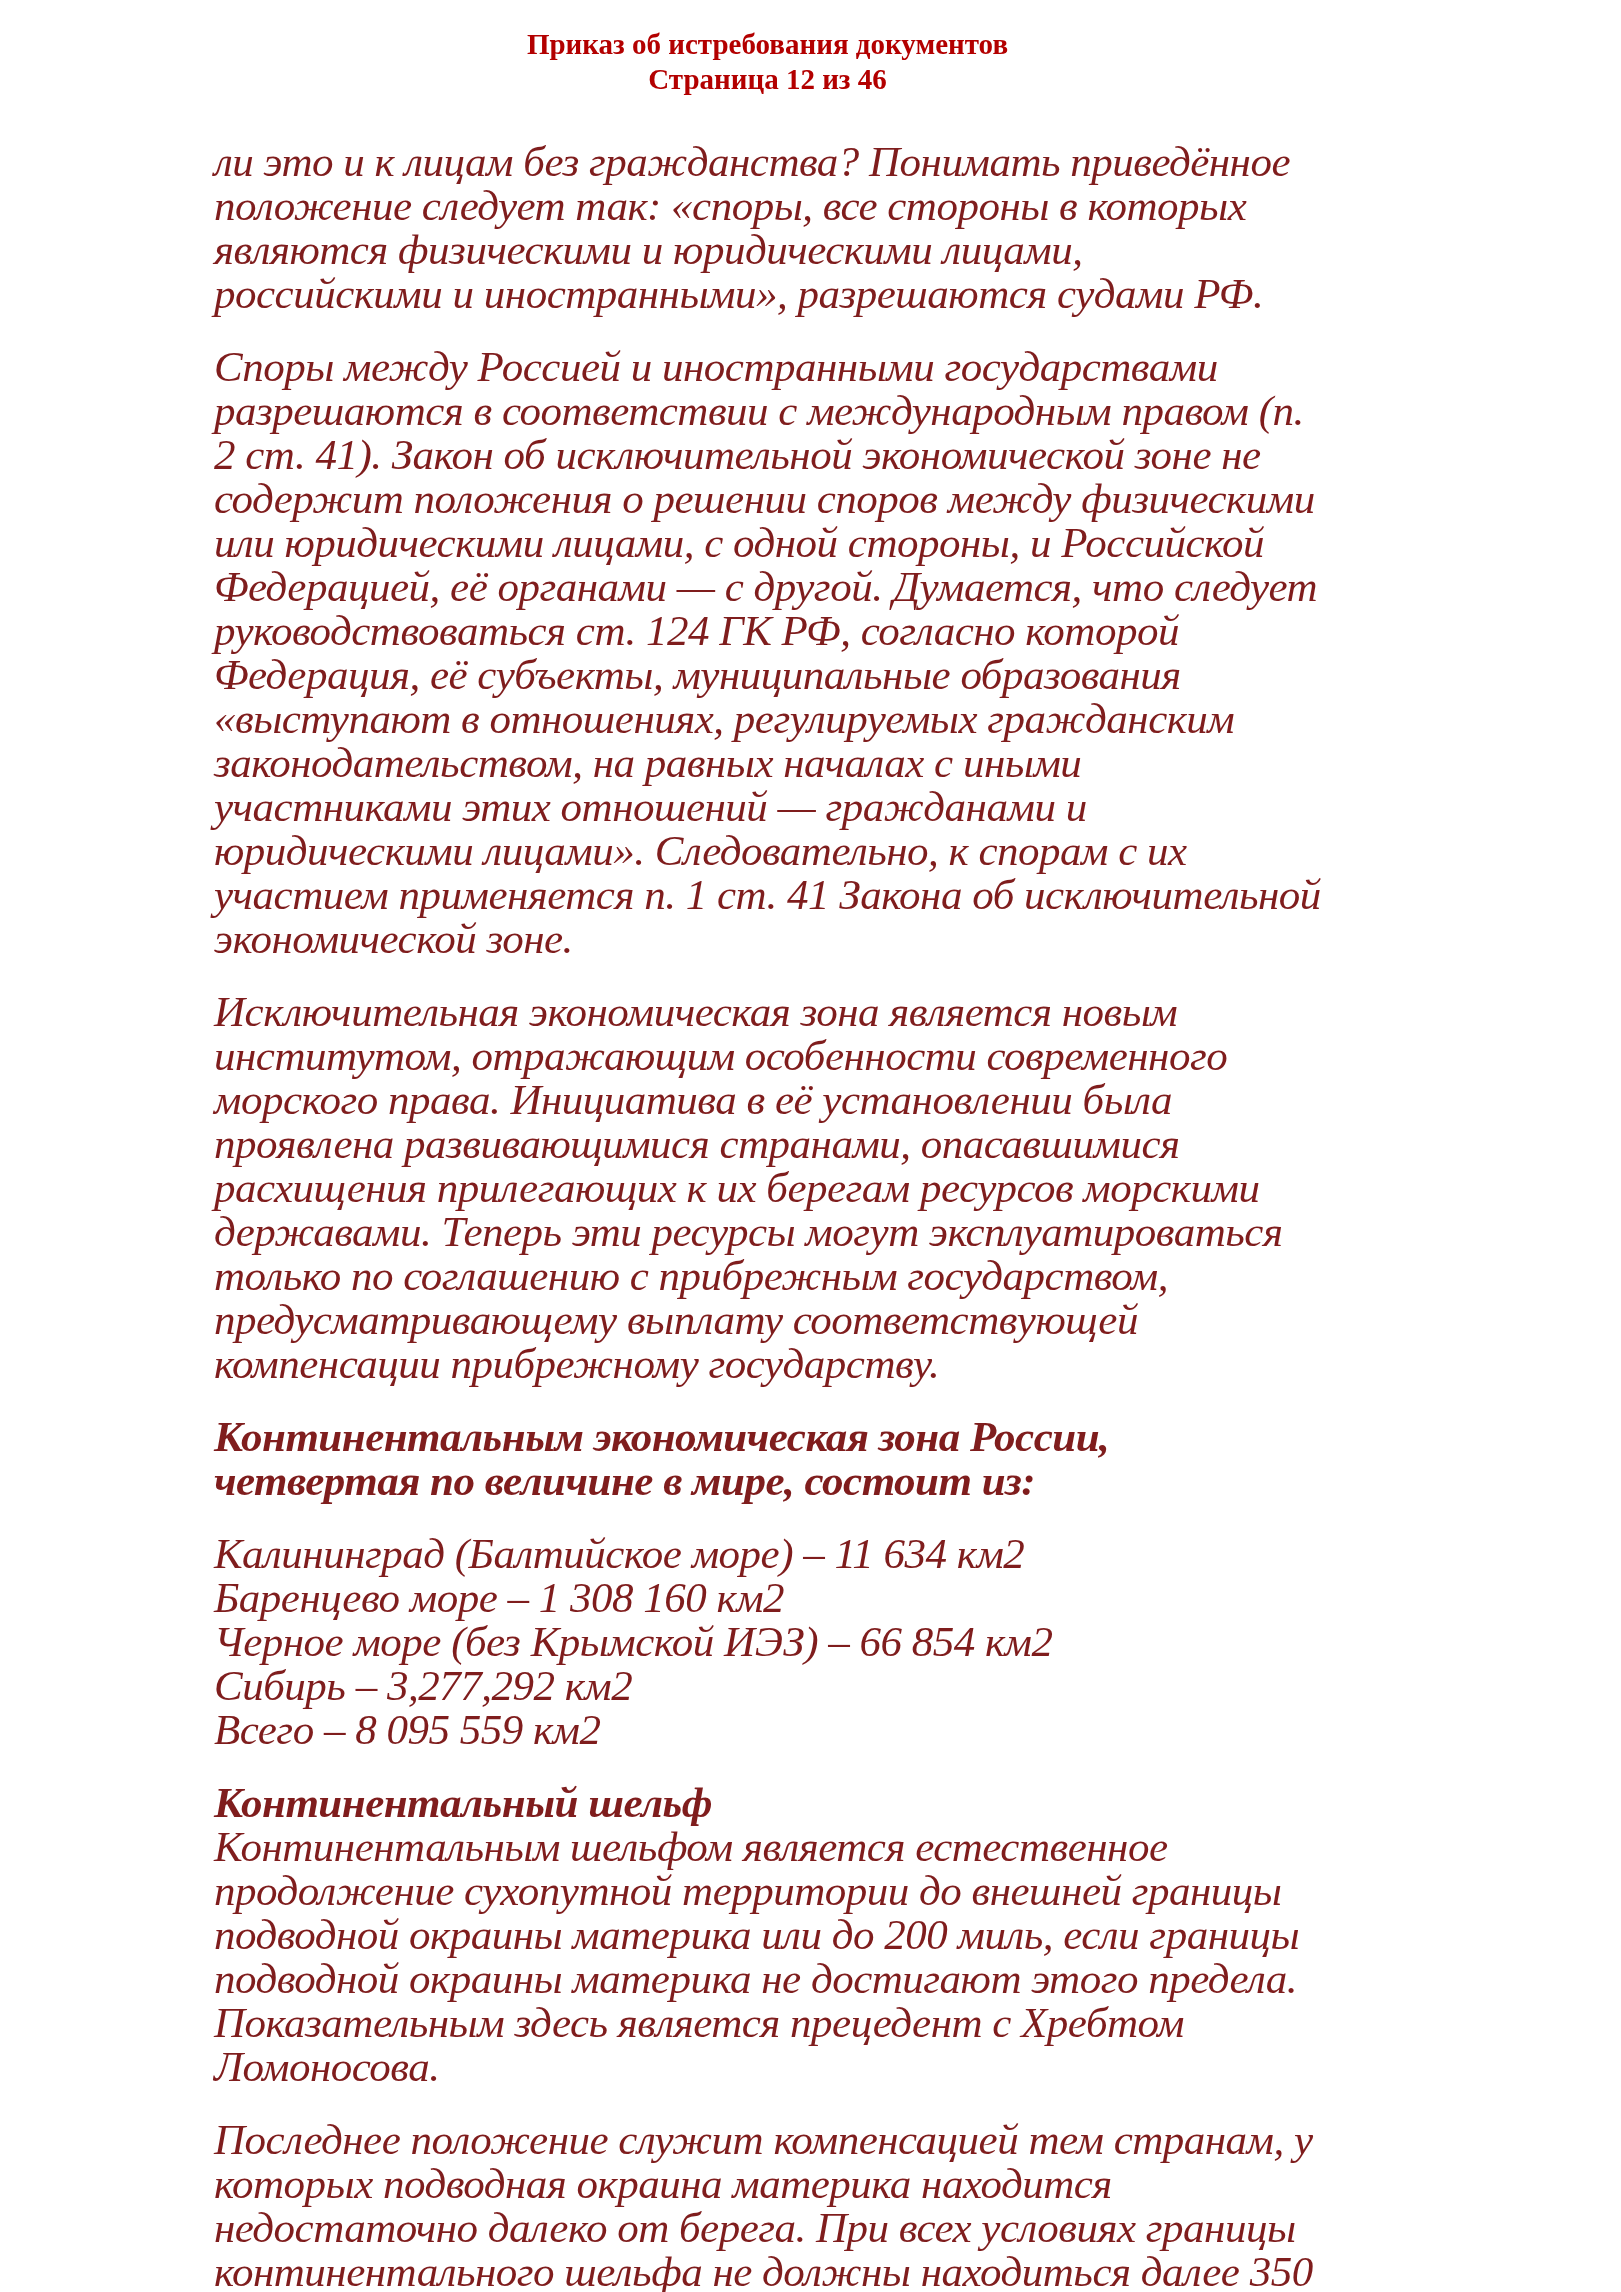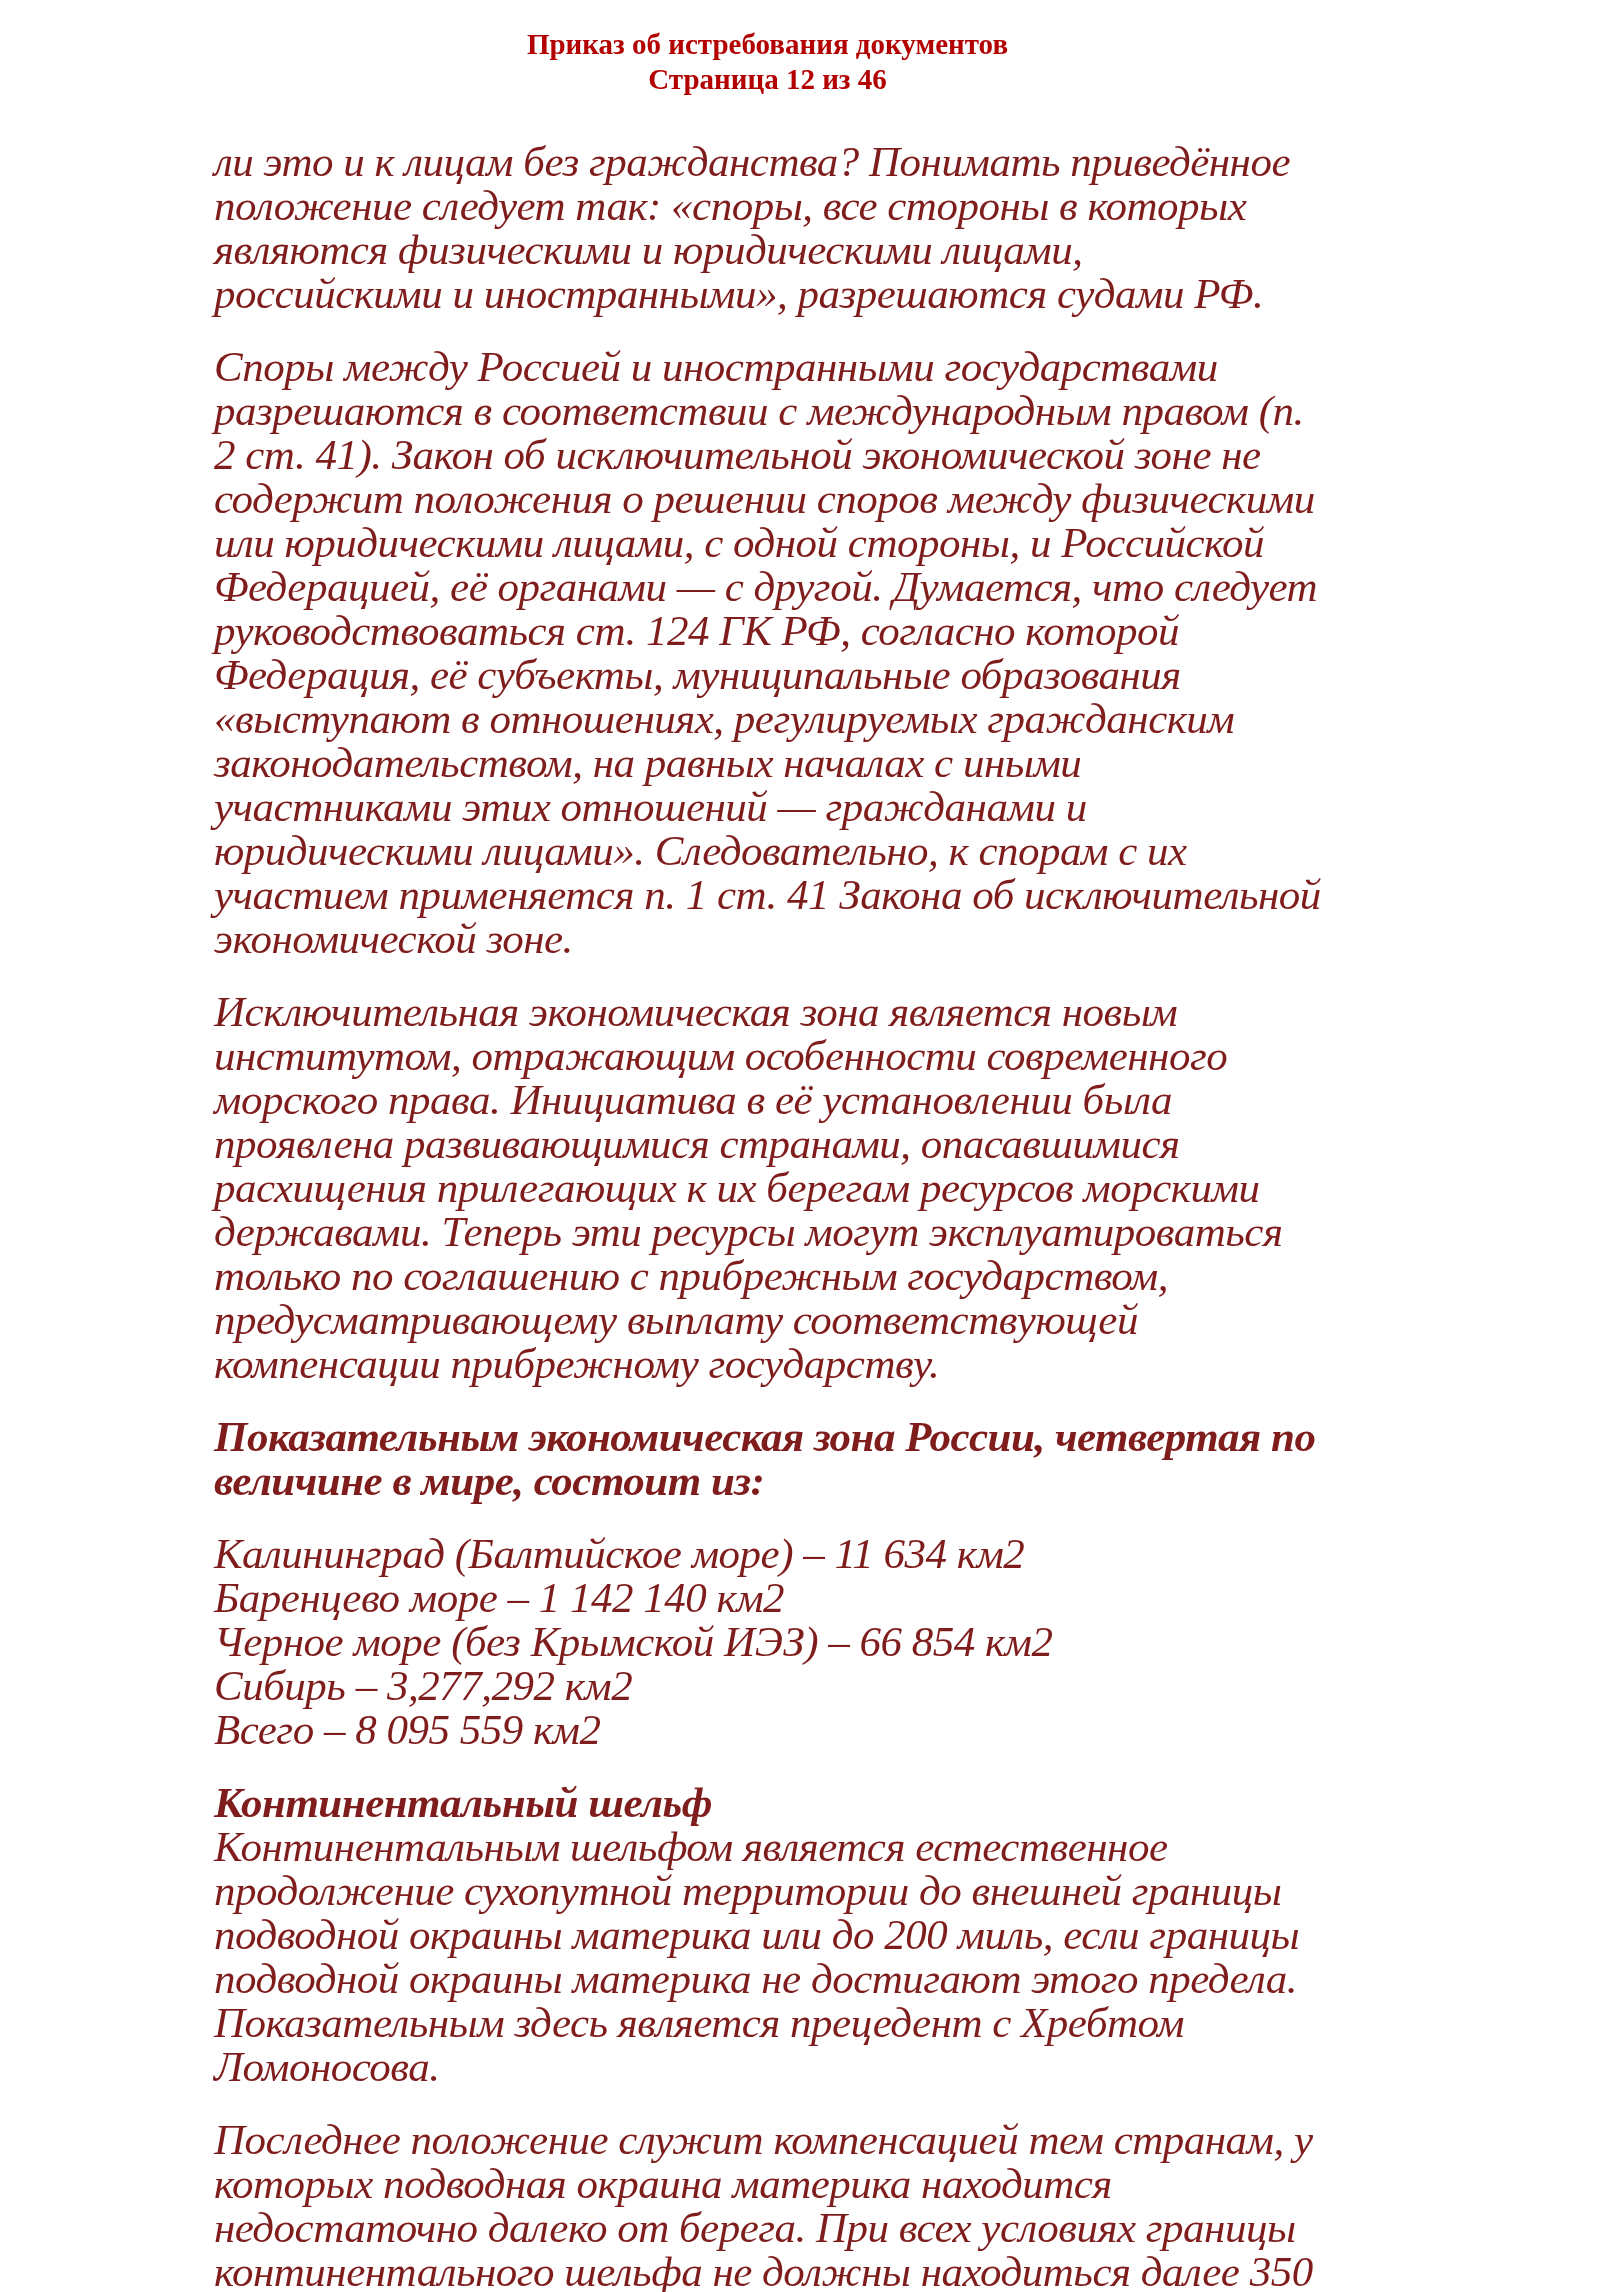--- a/index.html
+++ b/index.html
@@ -53,25 +53,25 @@
   </header>
 
   <main class="doc-body">
 
     <p>ли это и к лицам без гражданства? Понимать приведённое положение следует так: «споры, все стороны в которых являются физическими и юридическими лицами, российскими и иностранными», разрешаются судами РФ.</p>
 
     <p>Споры между Россией и иностранными государствами разрешаются в соответствии с международным правом (п. 2 ст. 41). Закон об исключительной экономической зоне не содержит положения о решении споров между физическими или юридическими лицами, с одной стороны, и Российской Федерацией, её органами — с другой. Думается, что следует руководствоваться ст. 124 ГК РФ, согласно которой Федерация, её субъекты, муниципальные образования «выступают в отношениях, регулируемых гражданским законодательством, на равных началах с иными участниками этих отношений — гражданами и юридическими лицами». Следовательно, к спорам с их участием применяется п. 1 ст. 41 Закона об исключительной экономической зоне.</p>
 
     <p>Исключительная экономическая зона является новым институтом, отражающим особенности современного морского права. Инициатива в её установлении была проявлена развивающимися странами, опасавшимися расхищения прилегающих к их берегам ресурсов морскими державами. Теперь эти ресурсы могут эксплуатироваться только по соглашению с прибрежным государством, предусматривающему выплату соответствующей компенсации прибрежному государству.</p>
 
-    <p class="bold">Показательным экономическая зона России, четвертая по величине в мире, состоит из:</p>
+    <p class="bold">Континентальным экономическая зона России, четвертая по величине в мире, состоит из:</p>
 
     <div class="block">
       <div class="list-line">Калининград (Балтийское море) – 11 634 км2</div>
-      <div class="list-line">Баренцево море – 1 142 140 км2</div>
+      <div class="list-line">Баренцево море – 1 308 160 км2</div>
       <div class="list-line">Черное море (без Крымской ИЭЗ) – 66 854 км2</div>
       <div class="list-line">Сибирь – 3,277,292 км2</div>
       <div class="list-line">Всего – 8 095 559 км2</div>
     </div>
 
     <div class="block">
       <div class="bold">Континентальный шельф</div>
       <div>Континентальным шельфом является естественное продолжение сухопутной территории до внешней границы подводной окраины материка или до 200 миль, если границы подводной окраины материка не достигают этого предела. Показательным здесь является прецедент с Хребтом Ломоносова.</div>
     </div>
 

